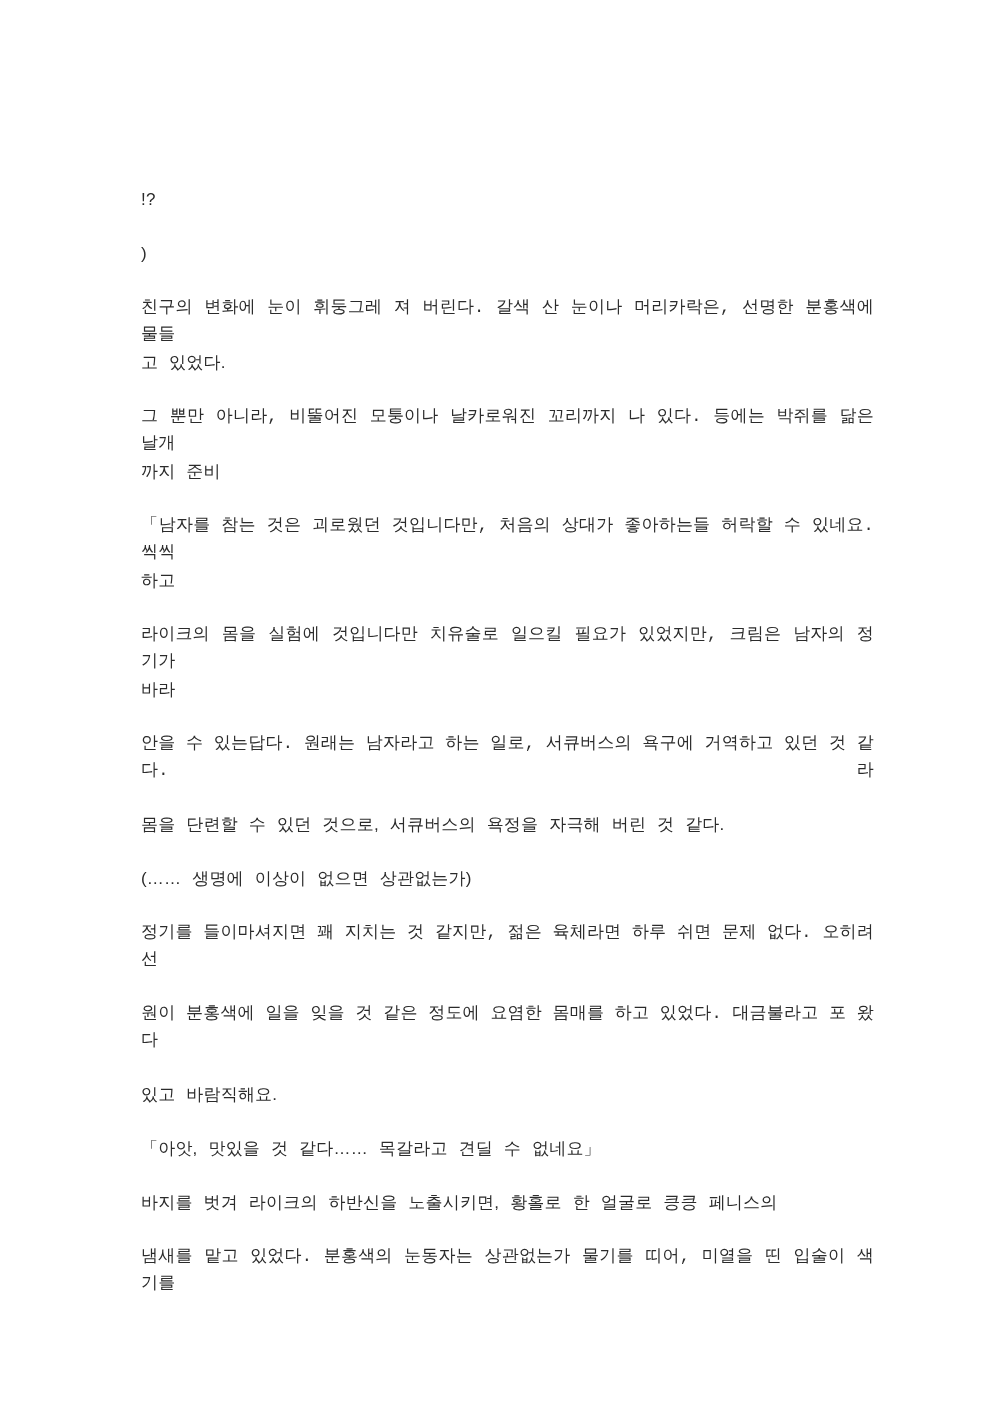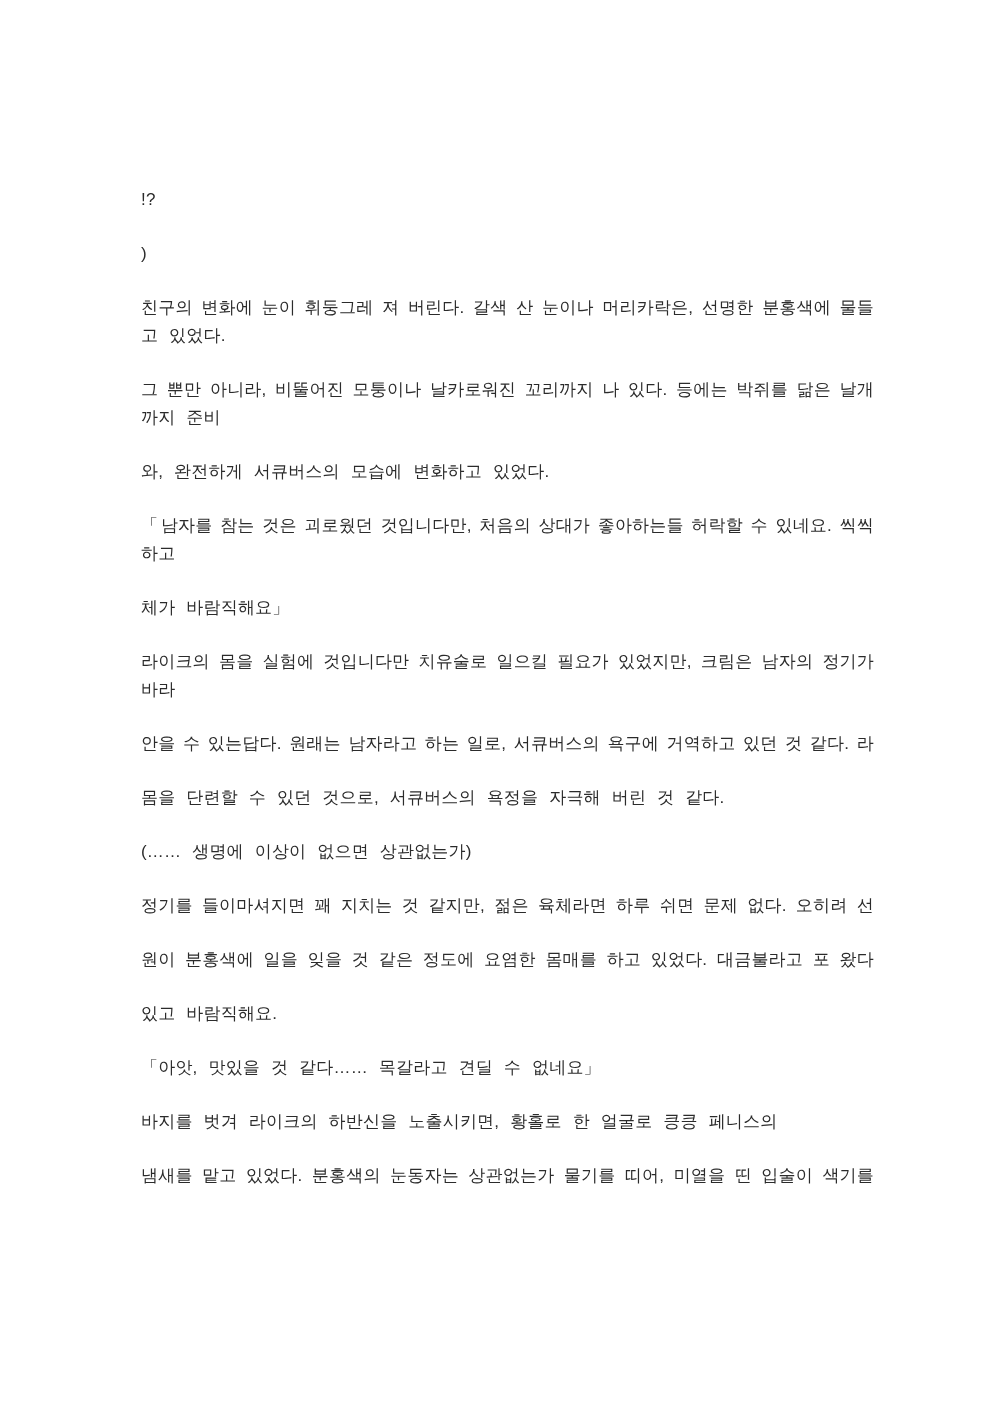--- a/index.html
+++ b/index.html
@@ -33,36 +33,35 @@
   }
   
   .line.wrap {
     margin-top: 1px;
   }
   
   .line.stretch {
     word-spacing: normal;
     text-align: justify;
     text-align-last: justify;
+    font-family: Liberation Mono, monospace;
   }
 </style>
 </head>
 <body>
 
 <div class="content">
   <div class="line">!?</div>
   <div class="line">)</div>
   <div class="line stretch">친구의 변화에 눈이 휘둥그레 져 버린다. 갈색 산 눈이나 머리카락은, 선명한 분홍색에 물들</div>
   <div class="line wrap">고 있었다.</div>
   <div class="line stretch">그 뿐만 아니라, 비뚤어진 모퉁이나 날카로워진 꼬리까지 나 있다. 등에는 박쥐를 닮은 날개</div>
   <div class="line wrap">까지 준비</div>
-  <div class="line">와, 완전하게 서큐버스의 모습에 변화하고 있었다.</div>
   <div class="line stretch">「남자를 참는 것은 괴로웠던 것입니다만, 처음의 상대가 좋아하는들 허락할 수 있네요. 씩씩</div>
   <div class="line wrap">하고</div>
-  <div class="line">체가 바람직해요」</div>
   <div class="line stretch">라이크의 몸을 실험에 것입니다만 치유술로 일으킬 필요가 있었지만, 크림은 남자의 정기가</div>
   <div class="line wrap">바라</div>
   <div class="line stretch">안을 수 있는답다. 원래는 남자라고 하는 일로, 서큐버스의 욕구에 거역하고 있던 것 같다. 라</div>
   <div class="line">몸을 단련할 수 있던 것으로, 서큐버스의 욕정을 자극해 버린 것 같다.</div>
   <div class="line">(…… 생명에 이상이 없으면 상관없는가)</div>
   <div class="line stretch">정기를 들이마셔지면 꽤 지치는 것 같지만, 젊은 육체라면 하루 쉬면 문제 없다. 오히려 선</div>
   <div class="line stretch">원이 분홍색에 일을 잊을 것 같은 정도에 요염한 몸매를 하고 있었다. 대금불라고 포 왔다</div>
   <div class="line">있고 바람직해요.</div>
   <div class="line">「아앗, 맛있을 것 같다…… 목갈라고 견딜 수 없네요」</div>
   <div class="line">바지를 벗겨 라이크의 하반신을 노출시키면, 황홀로 한 얼굴로 킁킁 페니스의</div>

